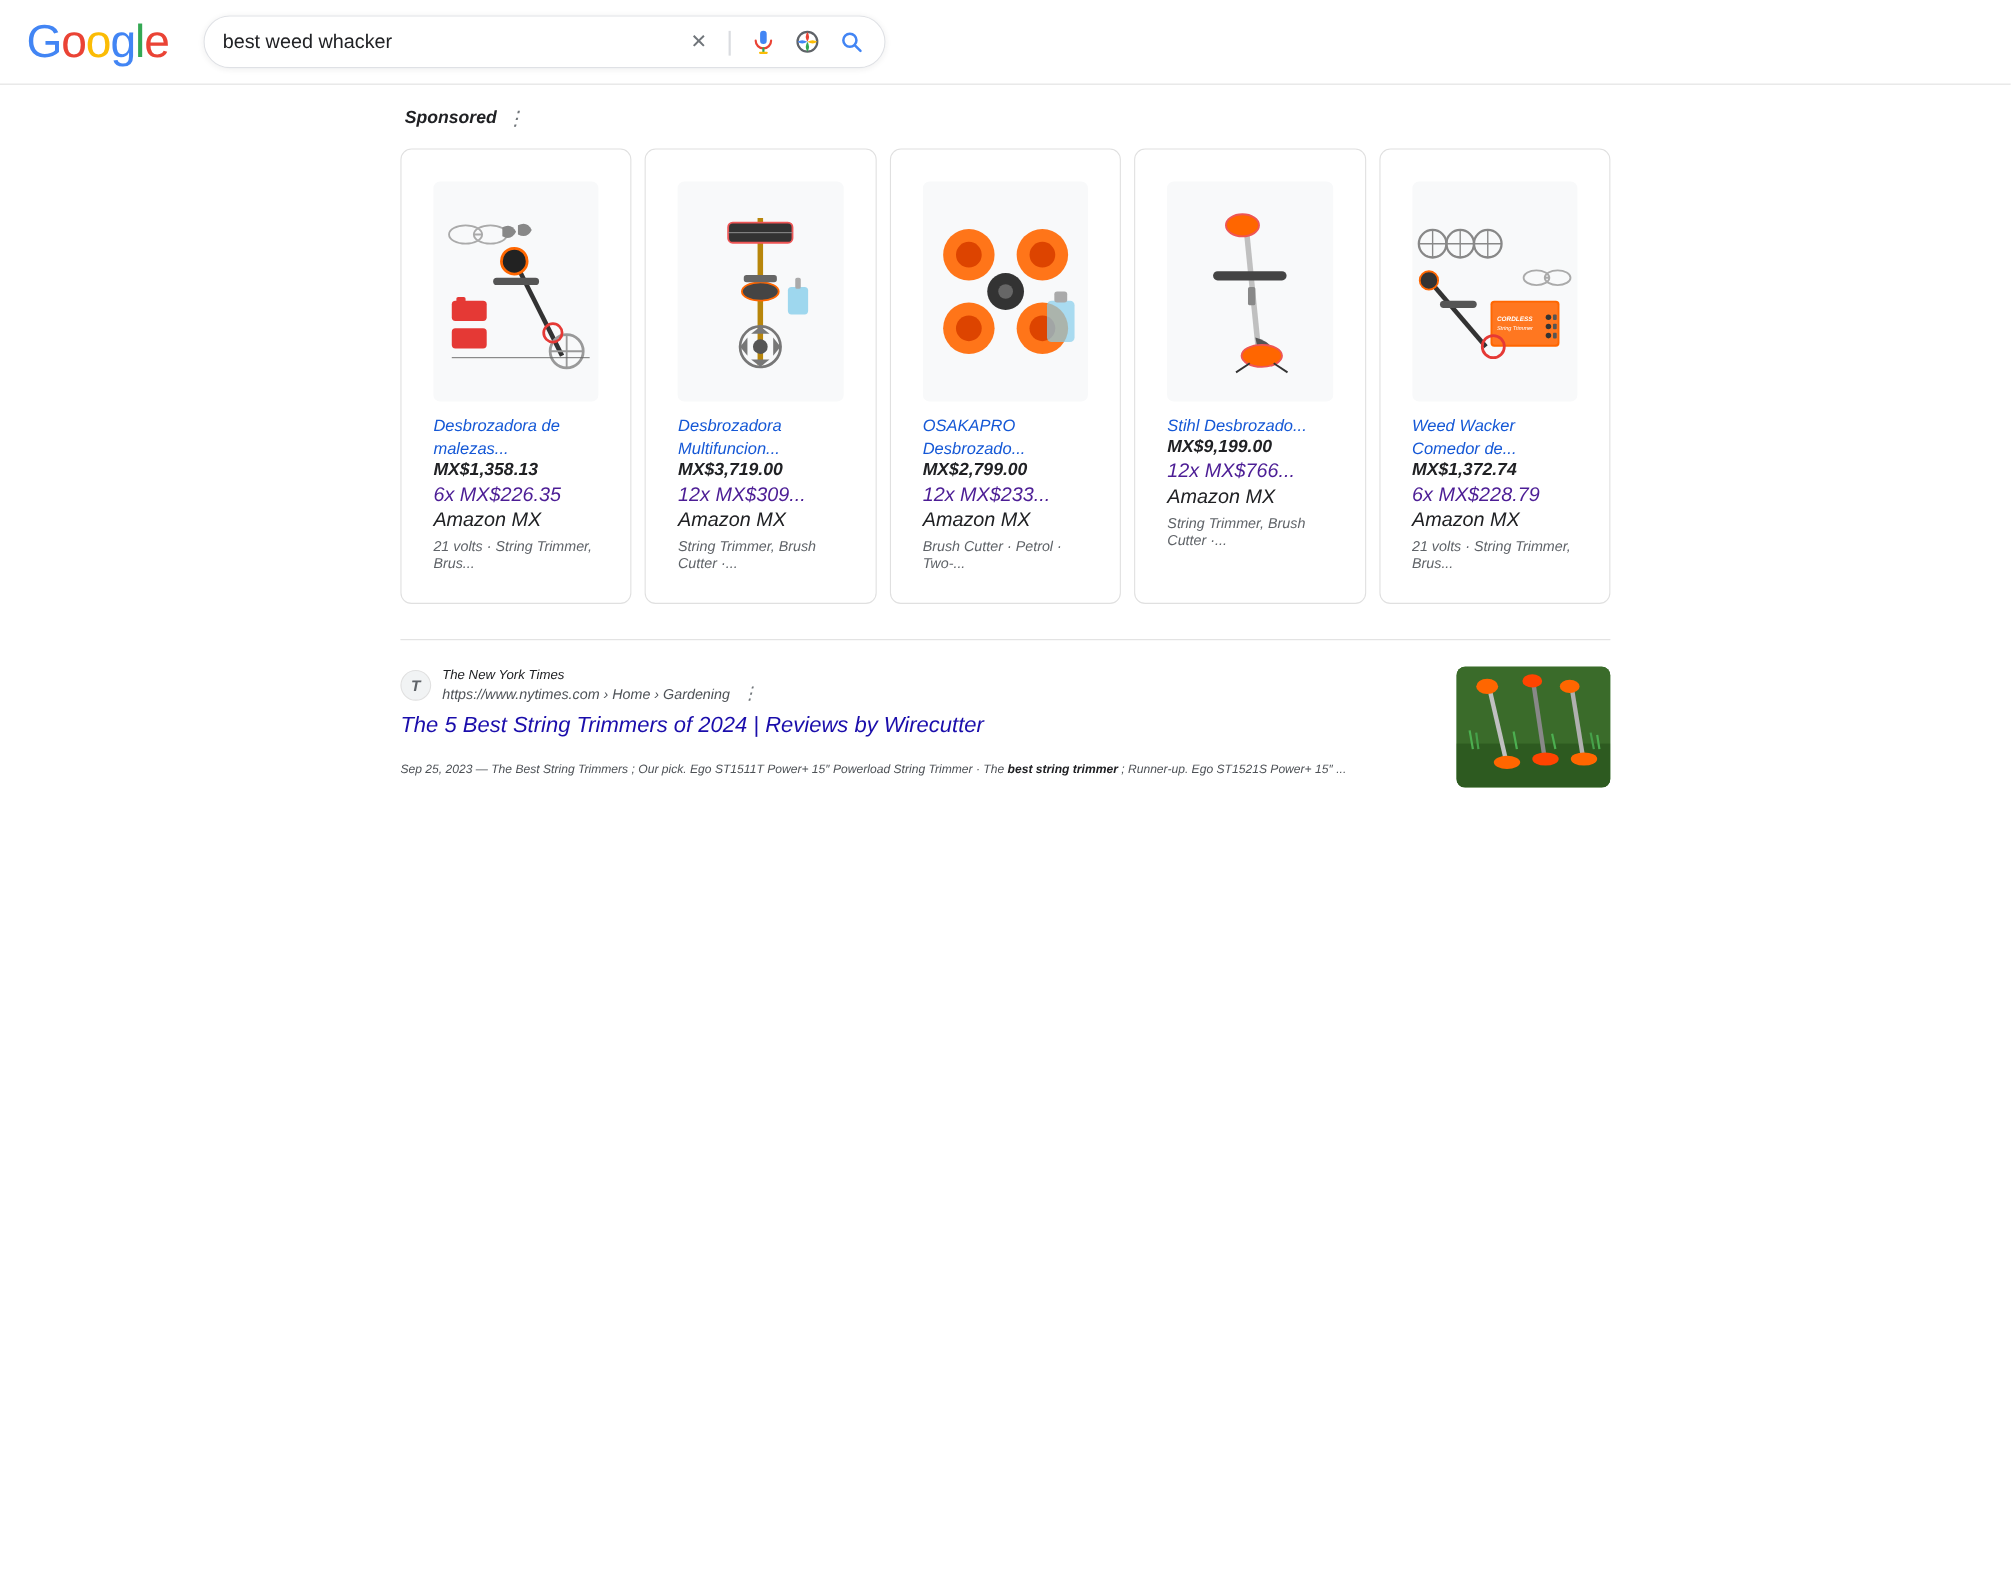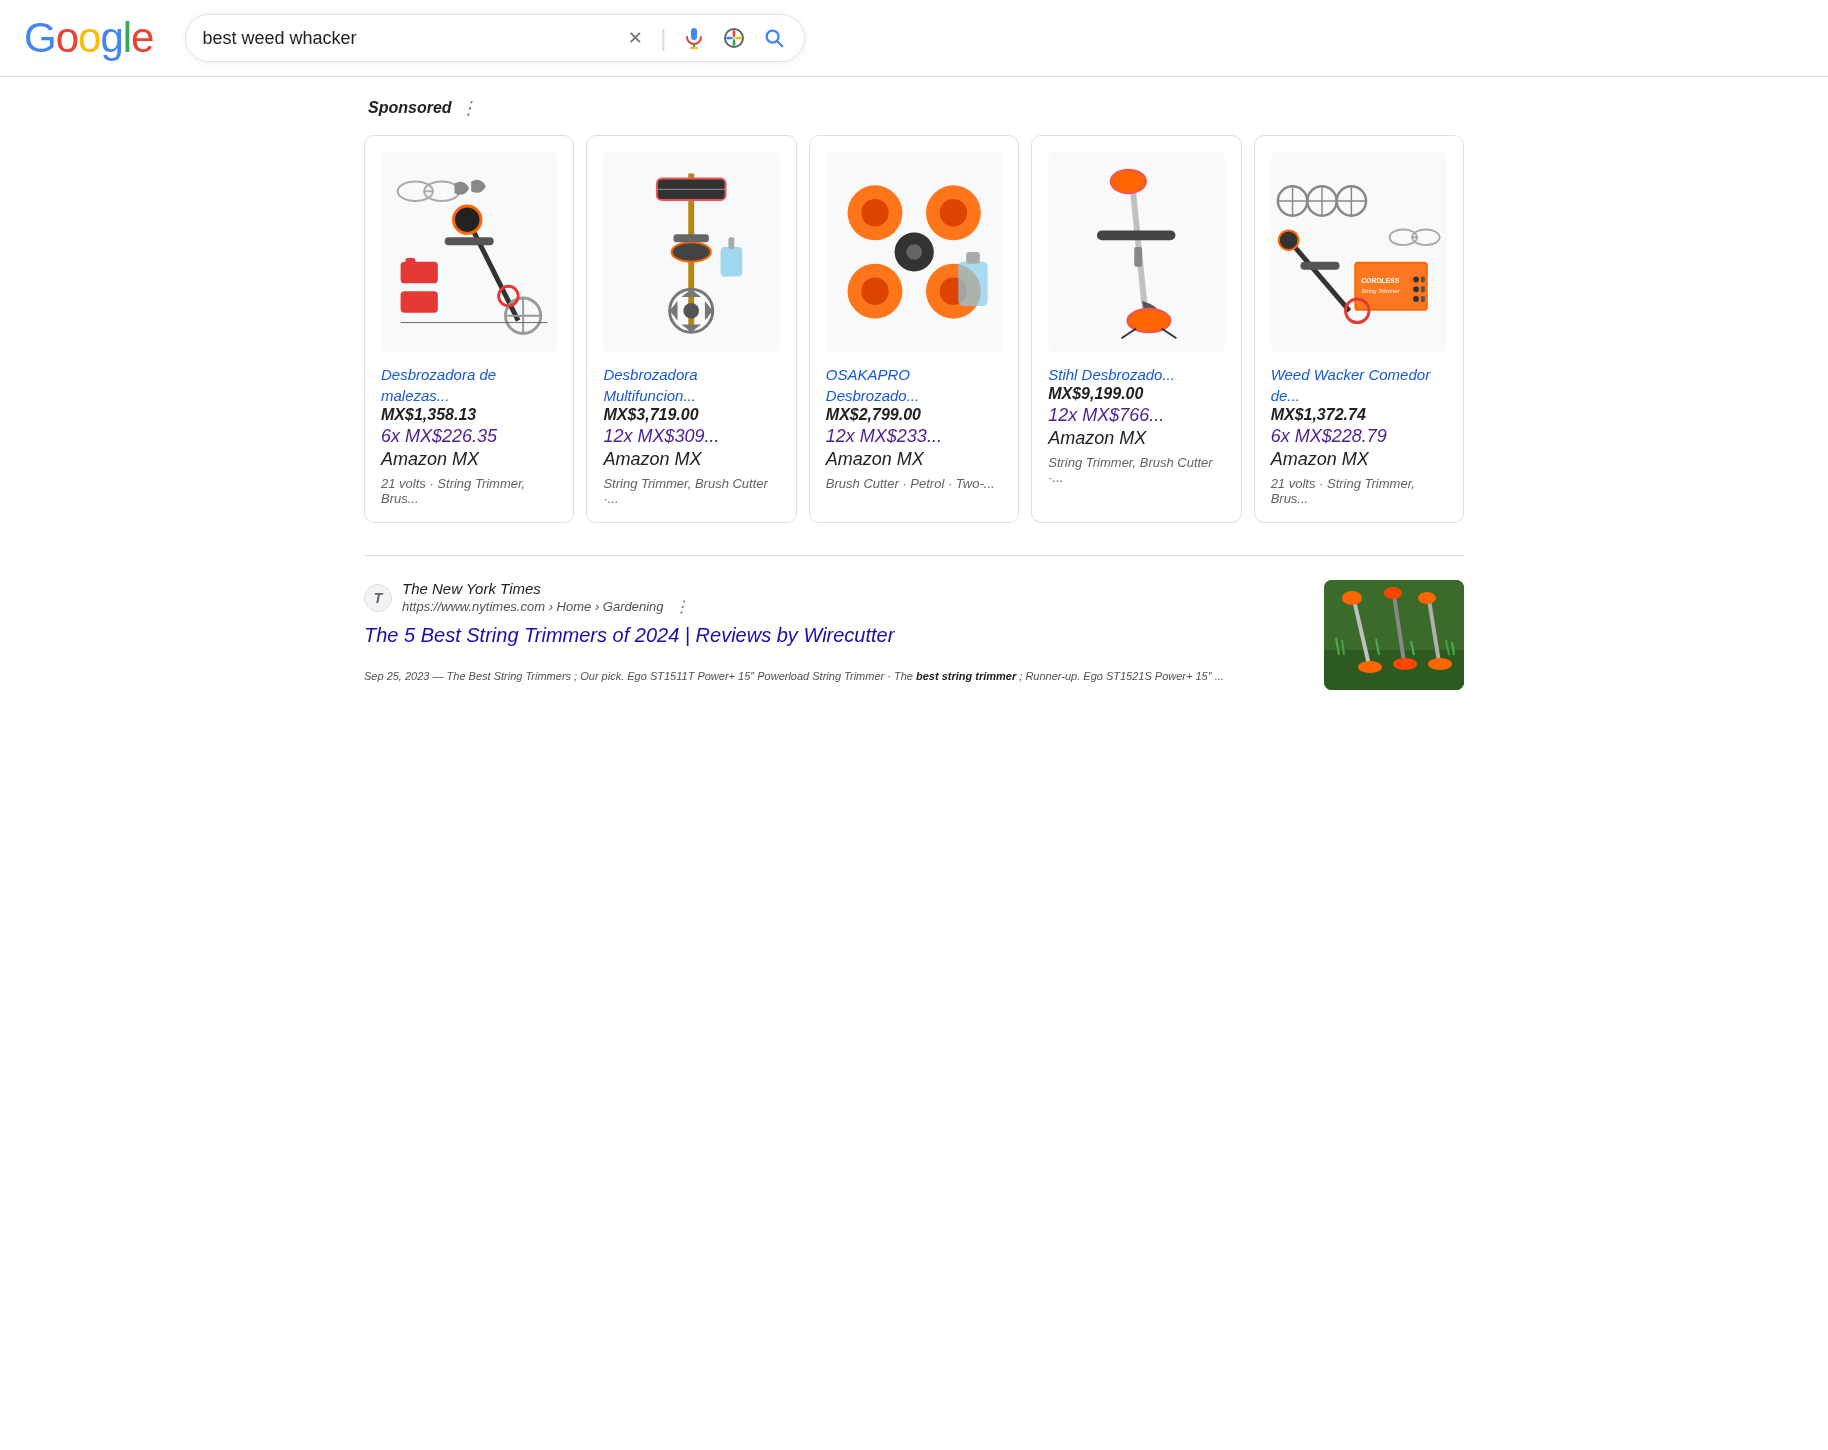--- a/index.html
+++ b/index.html
@@ -122,21 +122,21 @@
     
     .products-grid {
       display: flex;
       gap: 12px;
       margin-bottom: 32px;
     }
 
     .product-card {
       border: 1px solid #e0e0e0;
       border-radius: 10px;
-      padding: 16px;
+      padding: 29px;
       flex: 1;
       cursor: pointer;
       background: #fff;
     }
 
     .product-image-container {
       width: 100%;
       height: 200px;
       display: flex;
       align-items: center;
@@ -212,21 +212,21 @@
       color: #5f6368;
       border: 1px solid #e0e0e0;
       flex-shrink: 0;
     }
 
     .source-info {
       display: flex;
       flex-direction: column;
     }
     .source-name {
-      font-size: 15px;
+      font-size: 12px;
       font-weight: 500;
       color: #202124;
     }
     .source-url-row {
       display: flex;
       align-items: center;
       gap: 6px;
     }
     .source-url {
       font-size: 13px;

